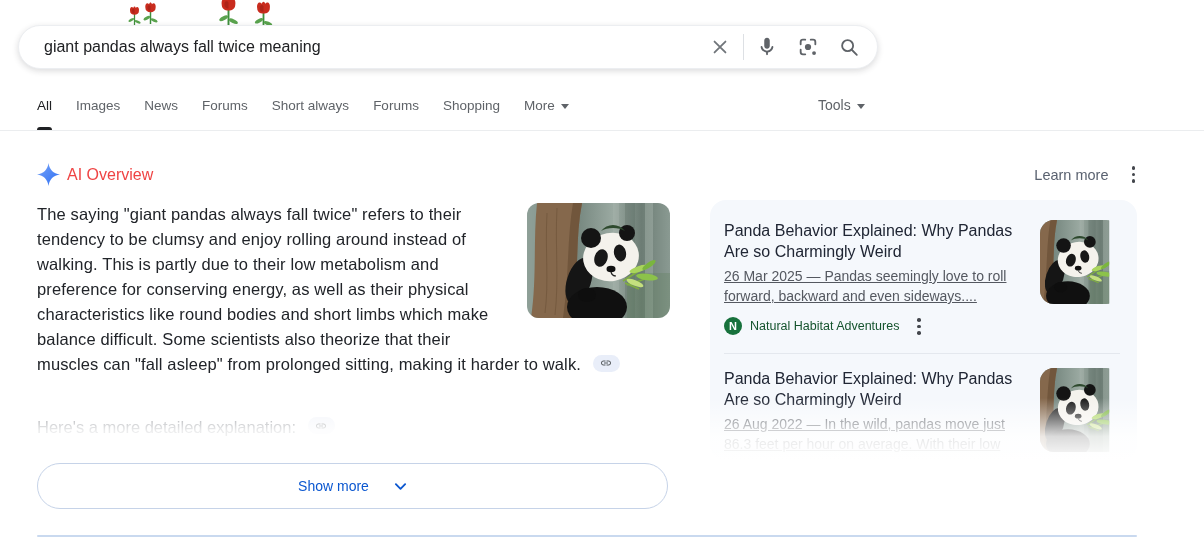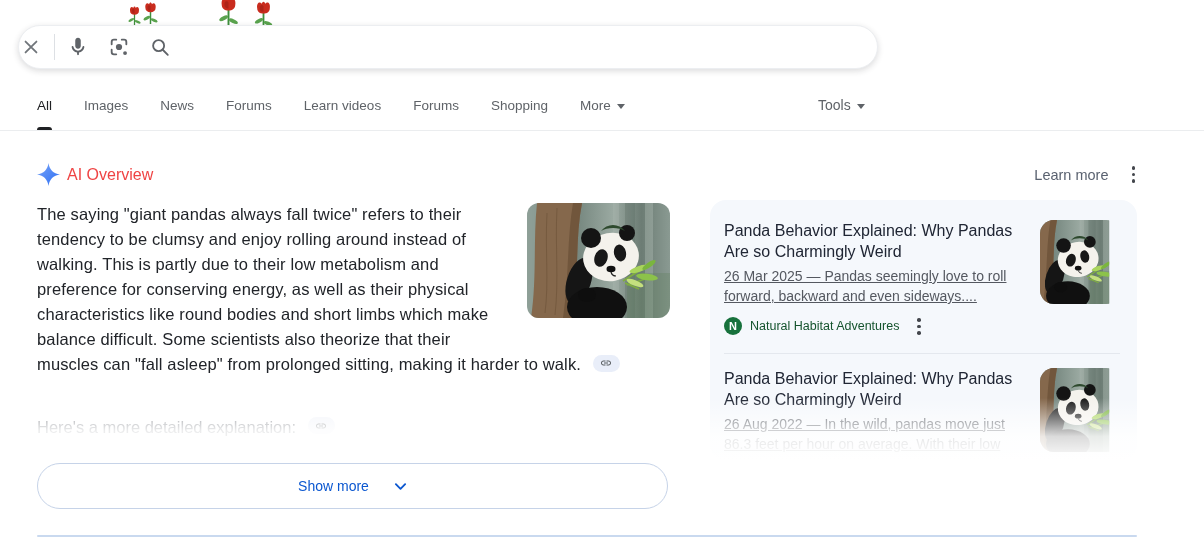--- a/index.html
+++ b/index.html
@@ -20,21 +20,21 @@
   .search-input{
     flex:1;border:none;outline:none;background:transparent;
     margin-left:23px;font-size:16px;color:#202124;
     font-family:"Liberation Sans", sans-serif;
   }
   .sb-icons{display:flex;align-items:center;margin-right:16px;}
   .sb-btn{width:24px;height:24px;display:flex;align-items:center;justify-content:center;cursor:pointer;background:none;border:none;padding:0;}
   .sb-sep{width:1px;height:26px;background:#dde0e4;margin:0 11px;}
   .sb-gap{width:17px;}
   
-  .tabs{position:absolute;left:37px;top:97px;height:33px;display:flex;gap:32px;align-items:flex-start;font-size:13.5px;color:#5f6368;}
+  .tabs{position:absolute;left:37px;top:97px;height:33px;display:flex;gap:24px;align-items:flex-start;font-size:13.5px;color:#5f6368;}
   .tab{position:relative;height:33px;line-height:18px;cursor:pointer;white-space:nowrap;}
   .tab.active{color:#202124;}
   .tab.active::after{content:"";position:absolute;left:0;right:0;bottom:0;height:3px;background:#202124;border-radius:3px 3px 0 0;}
   .caret{display:inline-block;width:0;height:0;border-left:4px solid transparent;border-right:4px solid transparent;border-top:5px solid #5f6368;margin-left:6px;vertical-align:1px;}
   .tools{position:absolute;left:818px;top:97px;font-size:14px;color:#5f6368;cursor:pointer;}
   .tabs-divider{position:absolute;left:0;top:130px;width:1204px;height:1px;background:#ebedef;}
   
   .aio-header{position:absolute;left:37px;top:163px;width:1100px;display:flex;align-items:center;}
   .sparkle{width:23px;height:23px;margin-right:7px;}
   .aio-label{font-size:16px;font-weight:500;color:#ef4444;}
@@ -147,20 +147,21 @@
 </svg>
 
 <svg class="doodle" viewBox="0 0 210 28">
   <use href="#flower" x="10" y="6" width="13" height="19"></use>
   <use href="#flower" x="25" y="2" width="15" height="22"></use>
   <use href="#flower" x="100" y="-3" width="21" height="29"></use>
   <use href="#flower" x="136" y="1" width="19" height="27"></use>
 </svg>
 
 <div class="search-bar">
+  <input class="search-input" type="text" value="giant pandas always fall twice meaning" style="">
   <div class="sb-icons">
     <button class="sb-btn" title="Clear">
       <svg width="20" height="20" viewBox="0 0 22 22">
         <path d="M5 5 L17 17 M17 5 L5 17" stroke="#70757a" stroke-width="2" stroke-linecap="round"></path>
       </svg>
     </button>
     <div class="sb-sep"></div>
     <button class="sb-btn" title="Search by voice">
       <svg width="22" height="22" viewBox="0 0 24 24">
         <path d="M12 14c1.66 0 3-1.34 3-3V5c0-1.66-1.34-3-3-3S9 3.34 9 5v6c0 1.66 1.34 3 3 3zm5.91-3c-.49 0-.9.36-.98.85C16.52 14.2 14.47 16 12 16s-4.52-1.8-4.93-4.15c-.08-.49-.49-.85-.98-.85-.61 0-1.09.54-1 1.14.49 3 2.89 5.35 5.91 5.78V20c0 .55.45 1 1 1s1-.45 1-1v-2.08c3.02-.43 5.42-2.78 5.91-5.78.1-.6-.39-1.14-1-1.14z" fill="#5f6368"></path>
@@ -182,21 +183,21 @@
       </svg>
     </button>
   </div>
 </div>
 
 <div class="tabs">
   <div class="tab active">All</div>
   <div class="tab">Images</div>
   <div class="tab">News</div>
   <div class="tab">Forums</div>
-  <div class="tab">Learn videos</div>
+  <div class="tab">Short always</div>
   <div class="tab">Forums</div>
   <div class="tab">Shopping</div>
   <div class="tab"><span>More</span><span class="caret"></span></div>
 </div>
 <div class="tools"><span>Tools</span><span class="caret"></span></div>
 <div class="tabs-divider"></div>
 
 <div class="aio-header">
   <svg class="sparkle" viewBox="0 0 24 24">
     <path d="M12 0 C13 7 17 11 24 12 C17 13 13 17 12 24 C11 17 7 13 0 12 C7 11 11 7 12 0 Z" fill="url(#sparkGrad)"></path>

